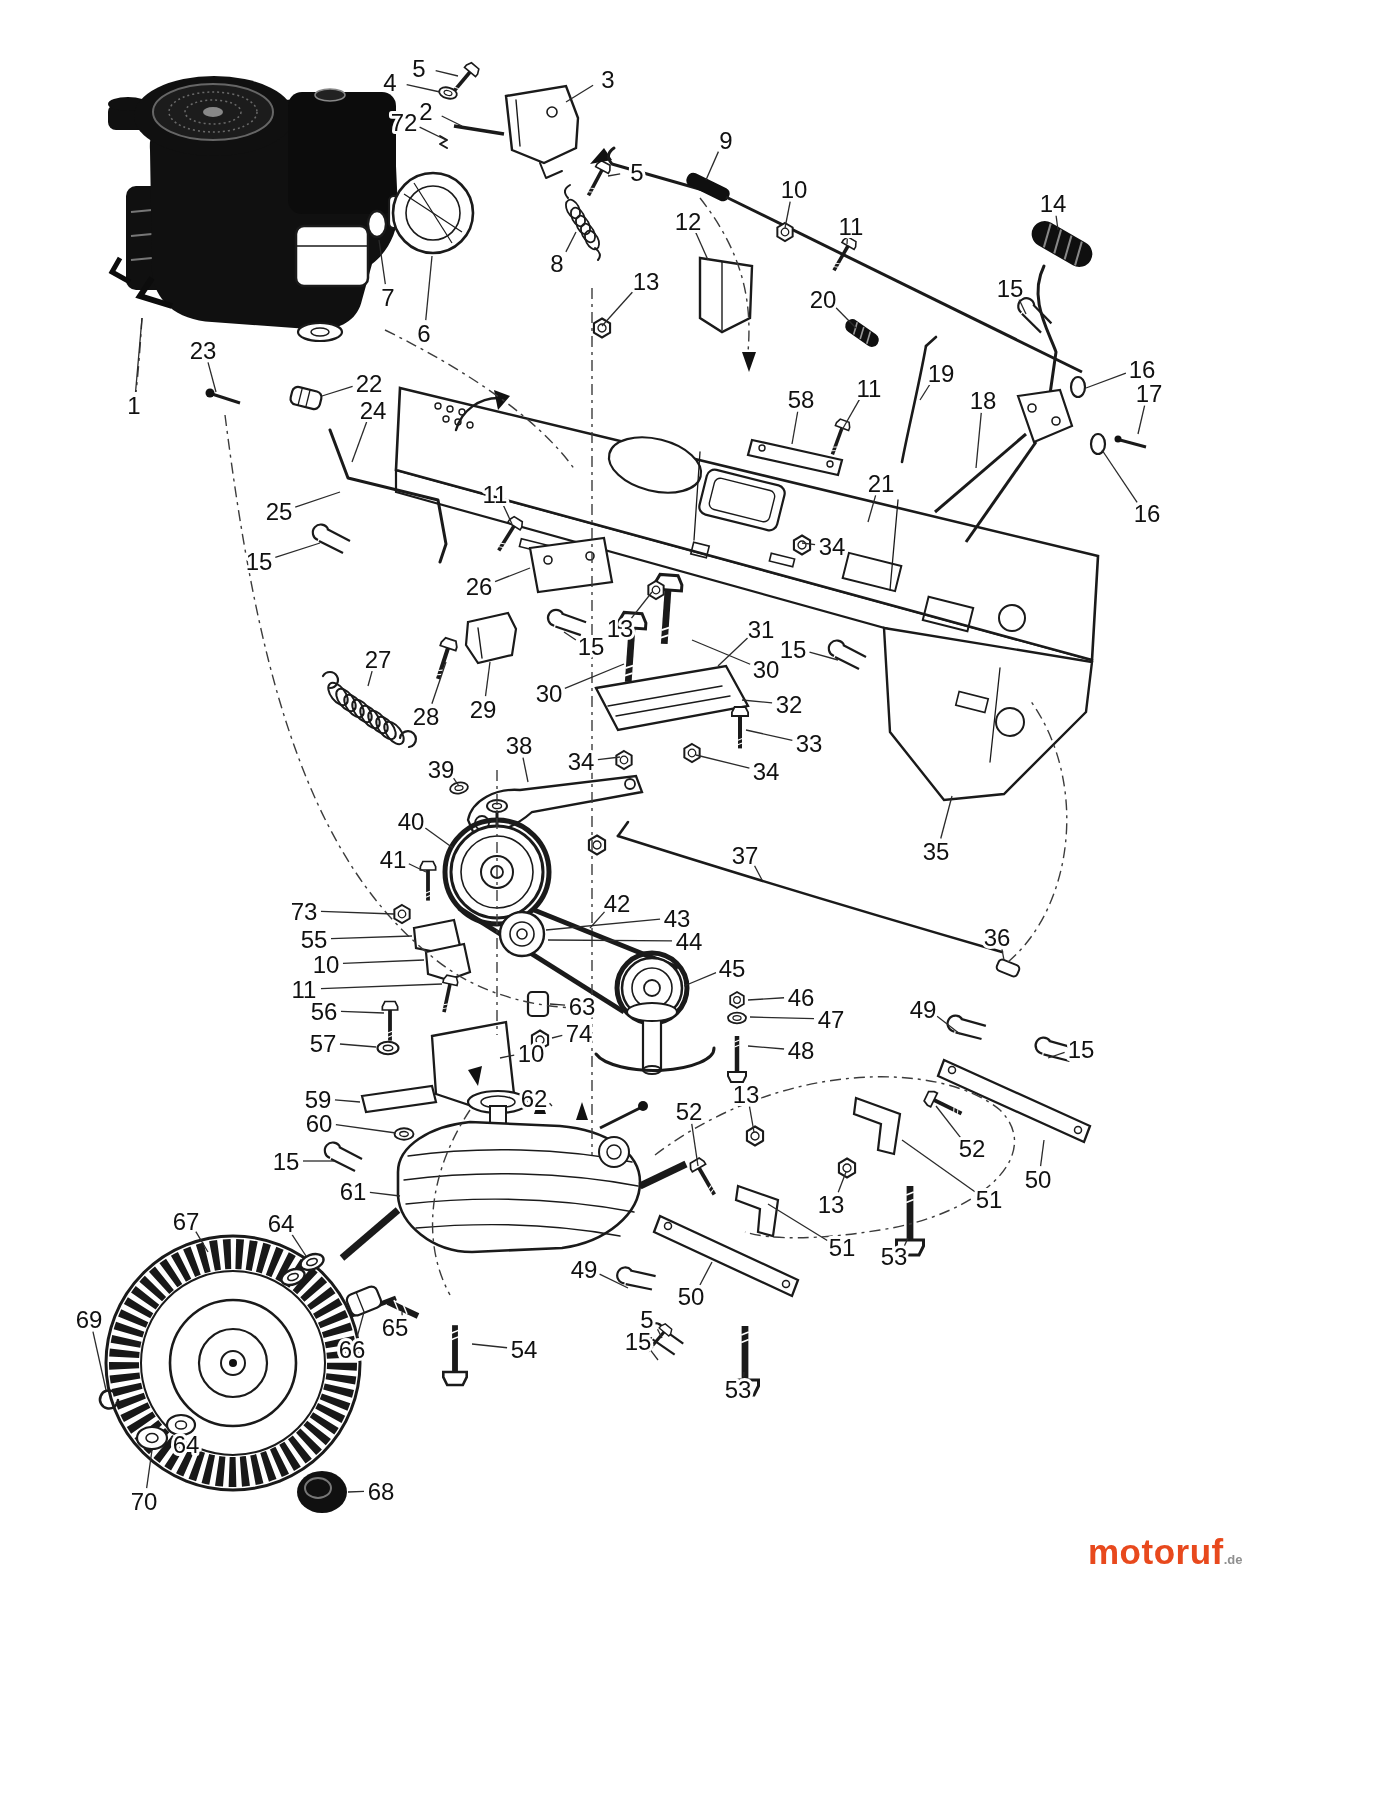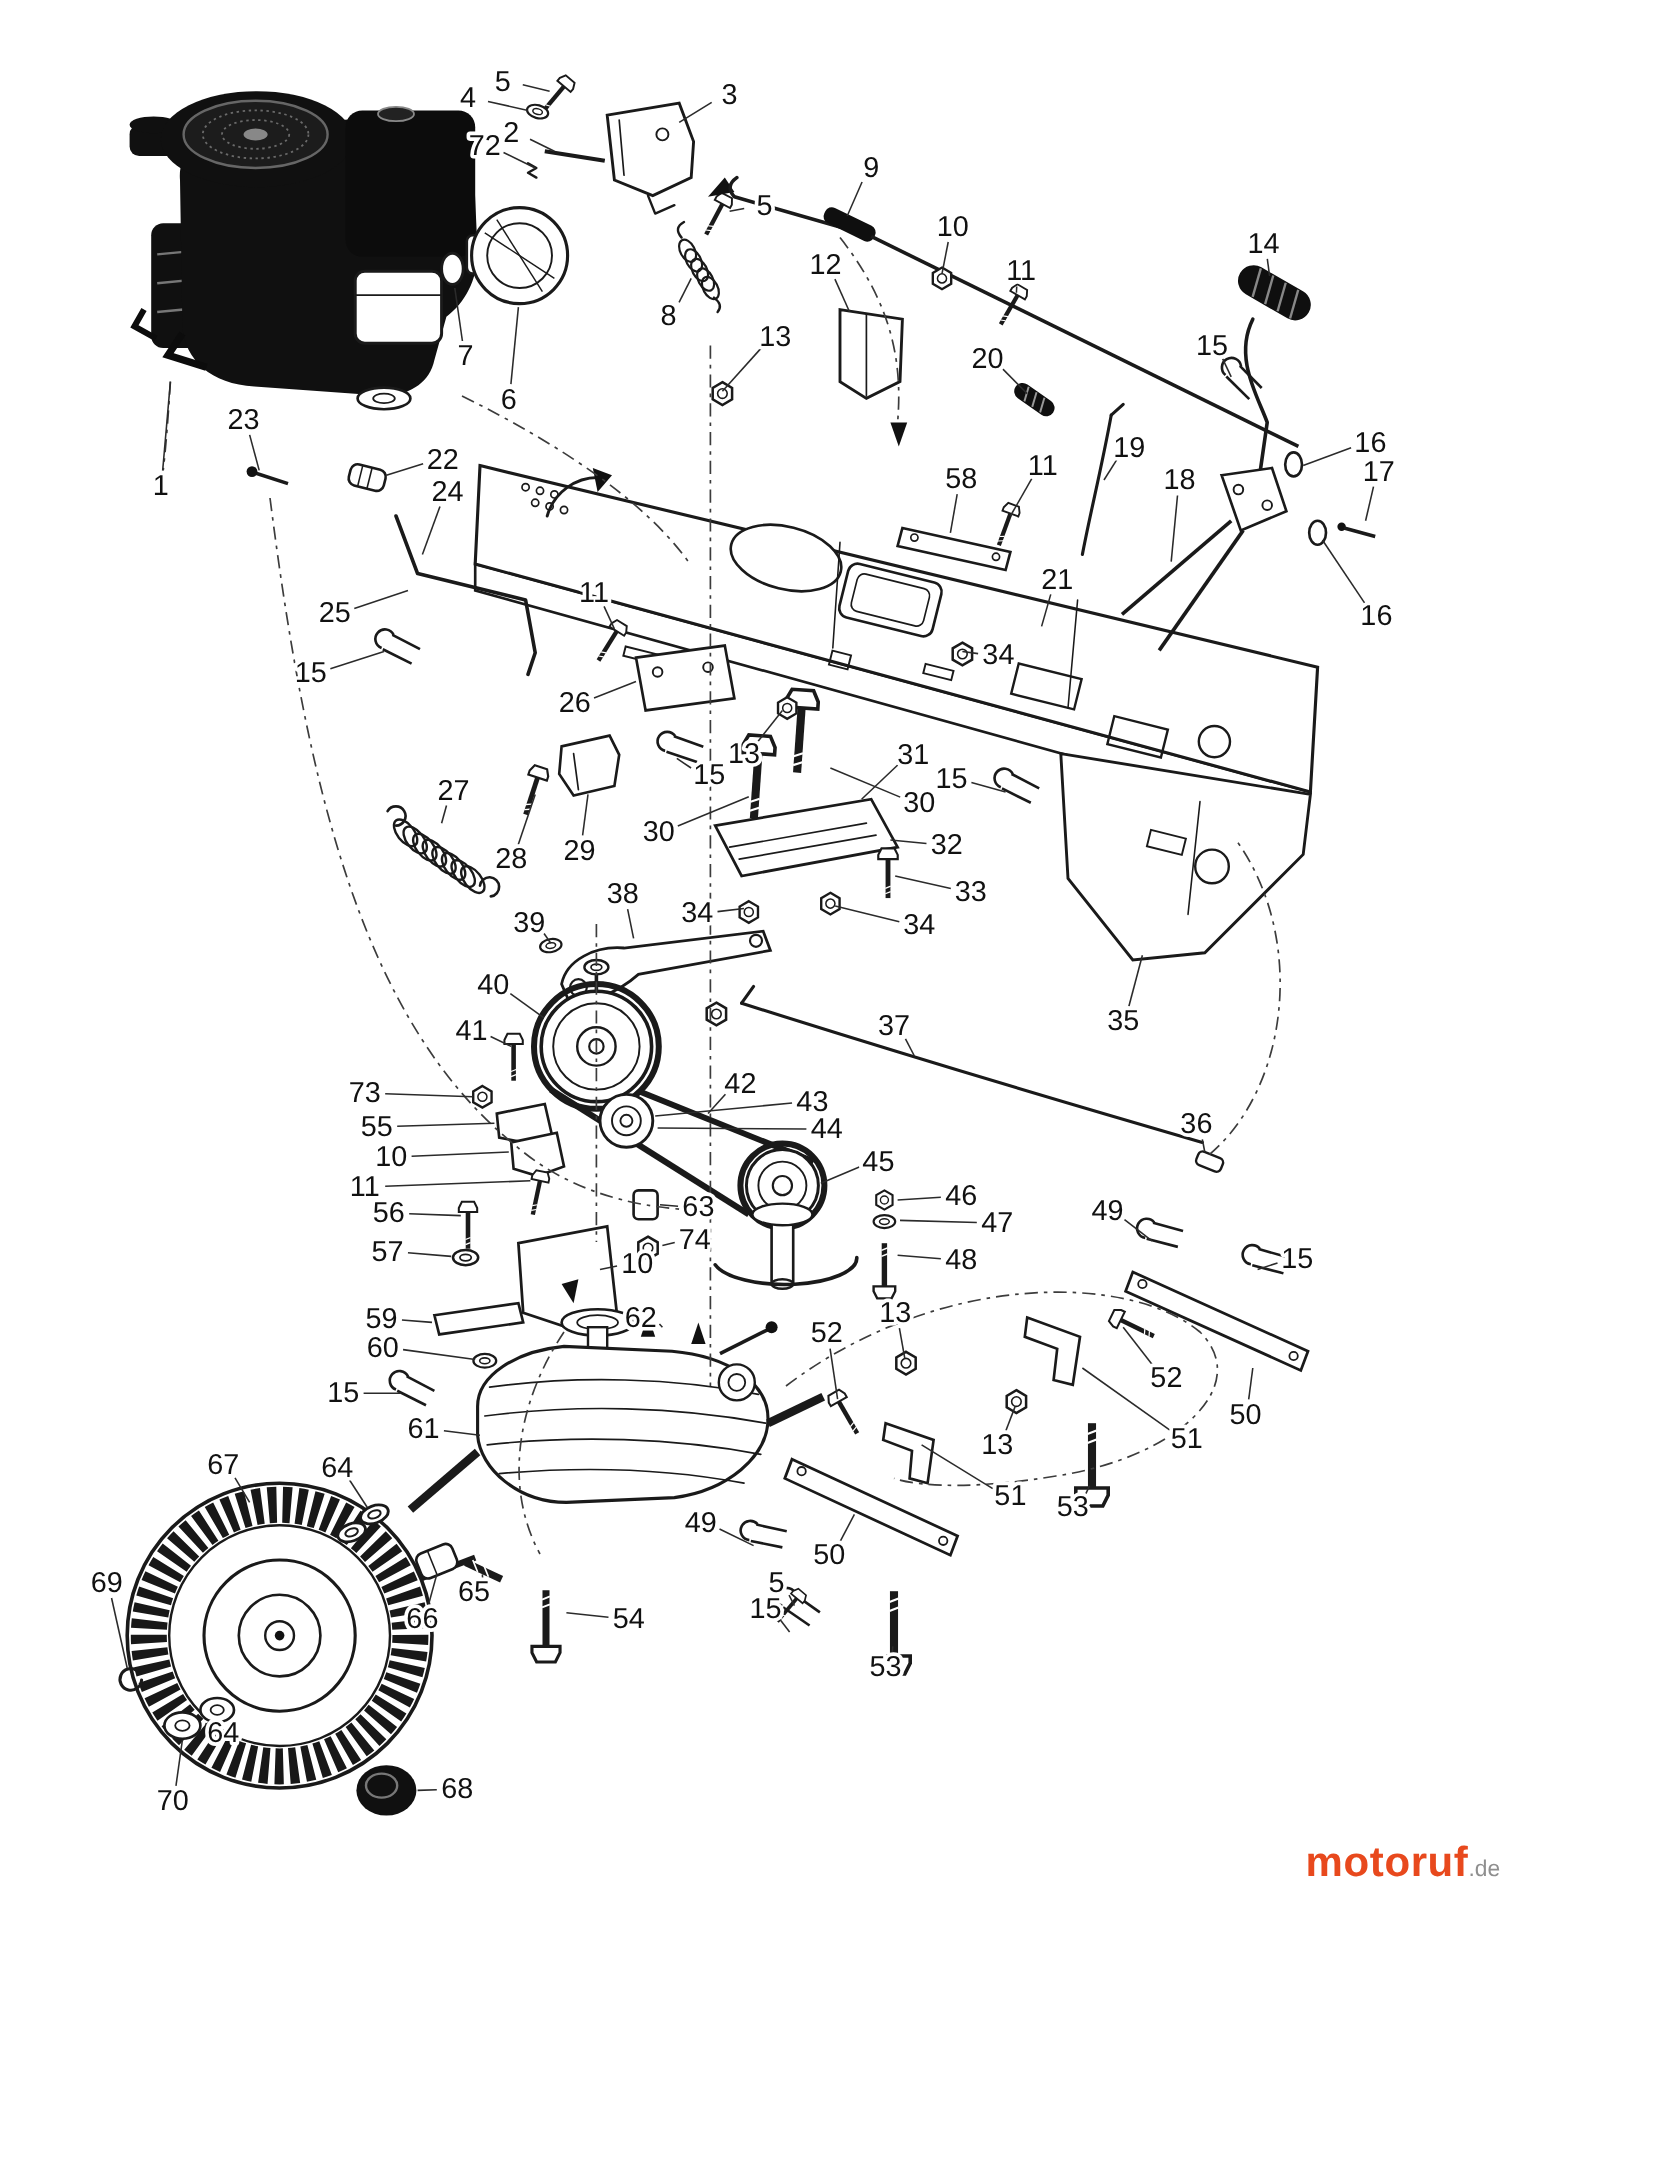--- a/index.html
+++ b/index.html
@@ -14,21 +14,21 @@
     font-family:"Liberation Sans", sans-serif;
     font-size:24px; fill:#111; text-anchor:middle; dominant-baseline:central;
     paint-order:stroke; stroke:#ffffff; stroke-width:6px; stroke-linejoin:round;
   }
   .leader { stroke:#2b2b2b; stroke-width:1.3; }
   .watermark {
     position:absolute; left:1088px; top:1534px; white-space:nowrap;
     font-family:"Liberation Sans", sans-serif; line-height:1;
   }
   .watermark .brand { font-size:35px; font-weight:bold; letter-spacing:0.5px; }
-  .watermark .tld   { font-size:19px; font-weight:normal; }
+  .watermark .tld   { font-size:13px; font-weight:bold; }
 </style>
 </head>
 <body>
 
 <div class="stage">
 
 <svg id="diagram-svg" class="diagram" width="1390" height="1800" viewBox="0 0 1390 1800" xmlns="http://www.w3.org/2000/svg">
 
   <defs>
     <g id="hexnut">

